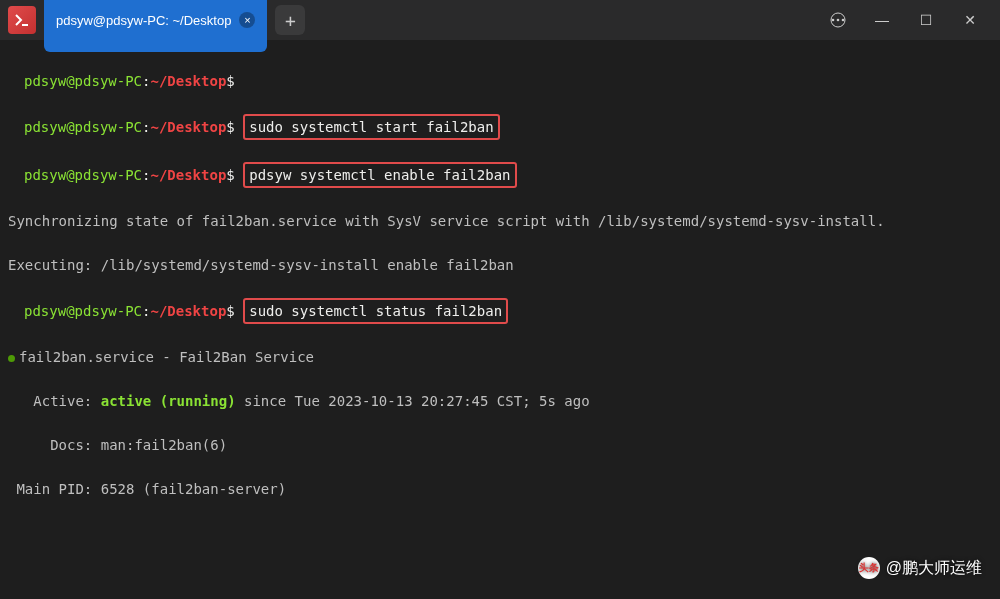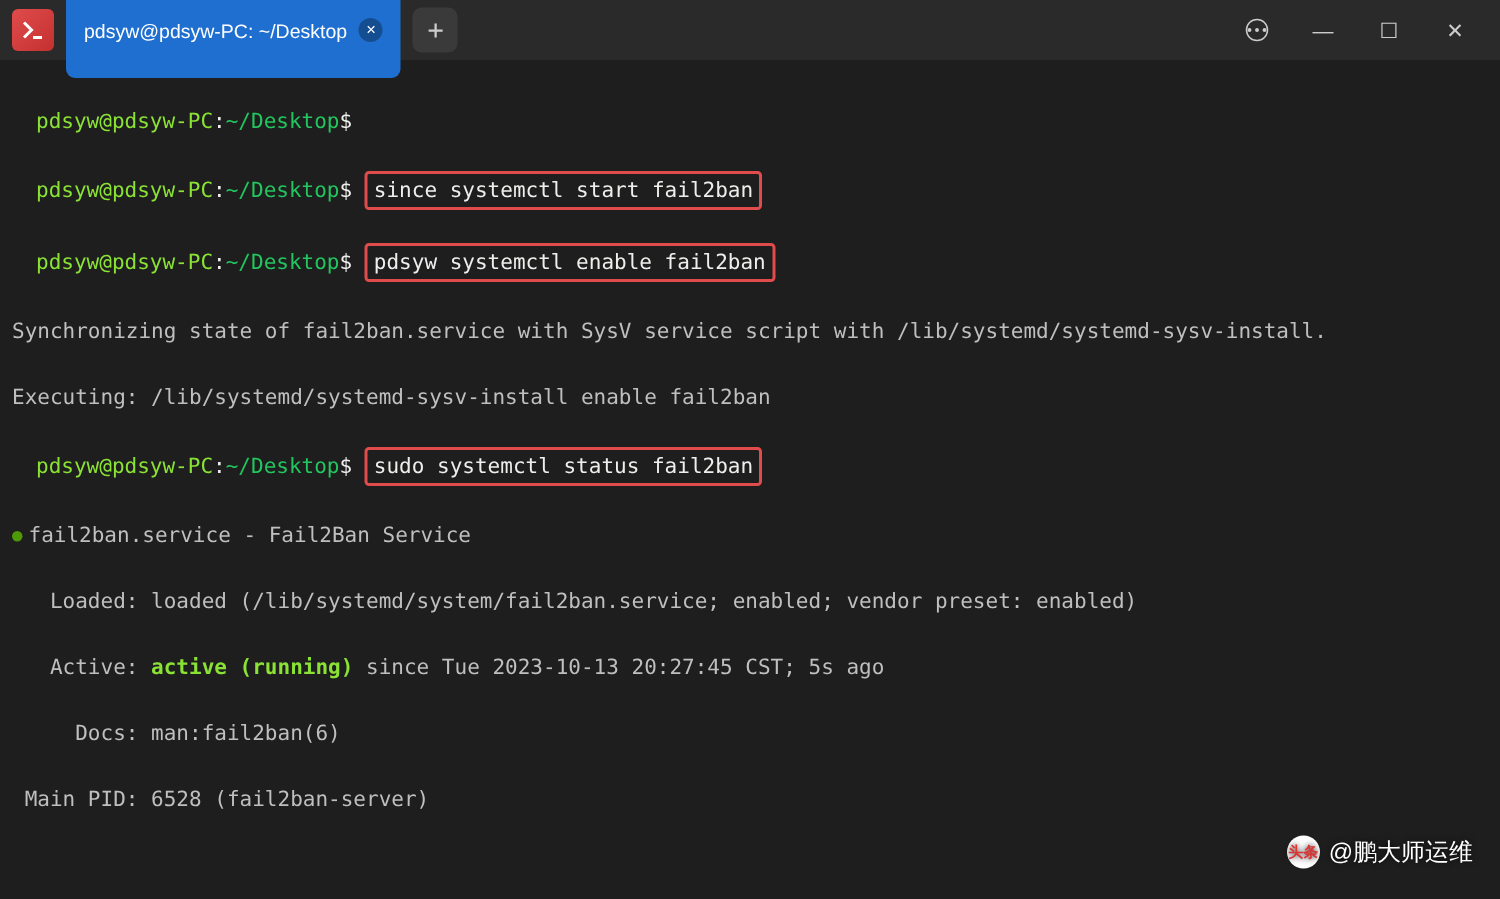--- a/index.html
+++ b/index.html
@@ -92,21 +92,21 @@
     .terminal {
       padding: 8px 8px;
       line-height: 22px;
       font-size: 14px;
       white-space: pre;
     }
     .user { color: #8ae234; margin-left: 16px; }
     .host { color: #8ae234; }
     .at { color: #8ae234; }
     .colon { color: #eeeeec; }
-    .path { color: #22c55e; font-weight: normal; }
+    .path { color: #ef4444; font-weight: bold; }
     .dollar { color: #eeeeec; }
     .cmd { color: #eeeeec; }
     .red-box {
       border: 2px solid #e04b4b;
       border-radius: 3px;
       padding: 0 4px;
       display: inline-block;
     }
     .gray { color: #bfbfbf; }
     .green-bright { color: #8ae234; font-weight: bold; }
@@ -168,27 +168,26 @@
         </svg>
     </div>
     <div class="ctrl-btn">—</div>
     <div class="ctrl-btn">☐</div>
     <div class="ctrl-btn">✕</div>
   </div>
 </div>
 
 <div class="terminal">
 <div><span class="user">pdsyw</span><span class="at">@</span><span class="host">pdsyw-PC</span><span class="colon">:</span><span class="path">~/Desktop</span><span class="dollar">$</span></div>
-<div><span class="user">pdsyw</span><span class="at">@</span><span class="host">pdsyw-PC</span><span class="colon">:</span><span class="path">~/Desktop</span><span class="dollar">$</span> <span class="red-box"><span class="cmd">since systemctl start fail2ban</span></span></div>
+<div><span class="user">pdsyw</span><span class="at">@</span><span class="host">pdsyw-PC</span><span class="colon">:</span><span class="path">~/Desktop</span><span class="dollar">$</span> <span class="red-box"><span class="cmd">sudo systemctl start fail2ban</span></span></div>
 <div><span class="user">pdsyw</span><span class="at">@</span><span class="host">pdsyw-PC</span><span class="colon">:</span><span class="path">~/Desktop</span><span class="dollar">$</span> <span class="red-box"><span class="cmd">pdsyw systemctl enable fail2ban</span></span></div>
 <div class="gray">Synchronizing state of fail2ban.service with SysV service script with /lib/systemd/systemd-sysv-install.</div>
 <div class="gray">Executing: /lib/systemd/systemd-sysv-install enable fail2ban</div>
 <div><span class="user">pdsyw</span><span class="at">@</span><span class="host">pdsyw-PC</span><span class="colon">:</span><span class="path">~/Desktop</span><span class="dollar">$</span> <span class="red-box"><span class="cmd">sudo systemctl status fail2ban</span></span></div>
 <div><span class="bullet-green"></span><span class="gray">fail2ban.service - Fail2Ban Service</span></div>
-<div class="gray">   Loaded: loaded (/lib/systemd/system/fail2ban.service; enabled; vendor preset: enabled)</div>
 <div><span class="gray">   Active: </span><span class="green-bright">active (running)</span><span class="gray"> since Tue 2023-10-13 20:27:45 CST; 5s ago</span></div>
 <div class="gray">     Docs: man:fail2ban(6)</div>
 <div class="gray"> Main PID: 6528 (fail2ban-server)</div>
 
 
 
 
 
 
 

